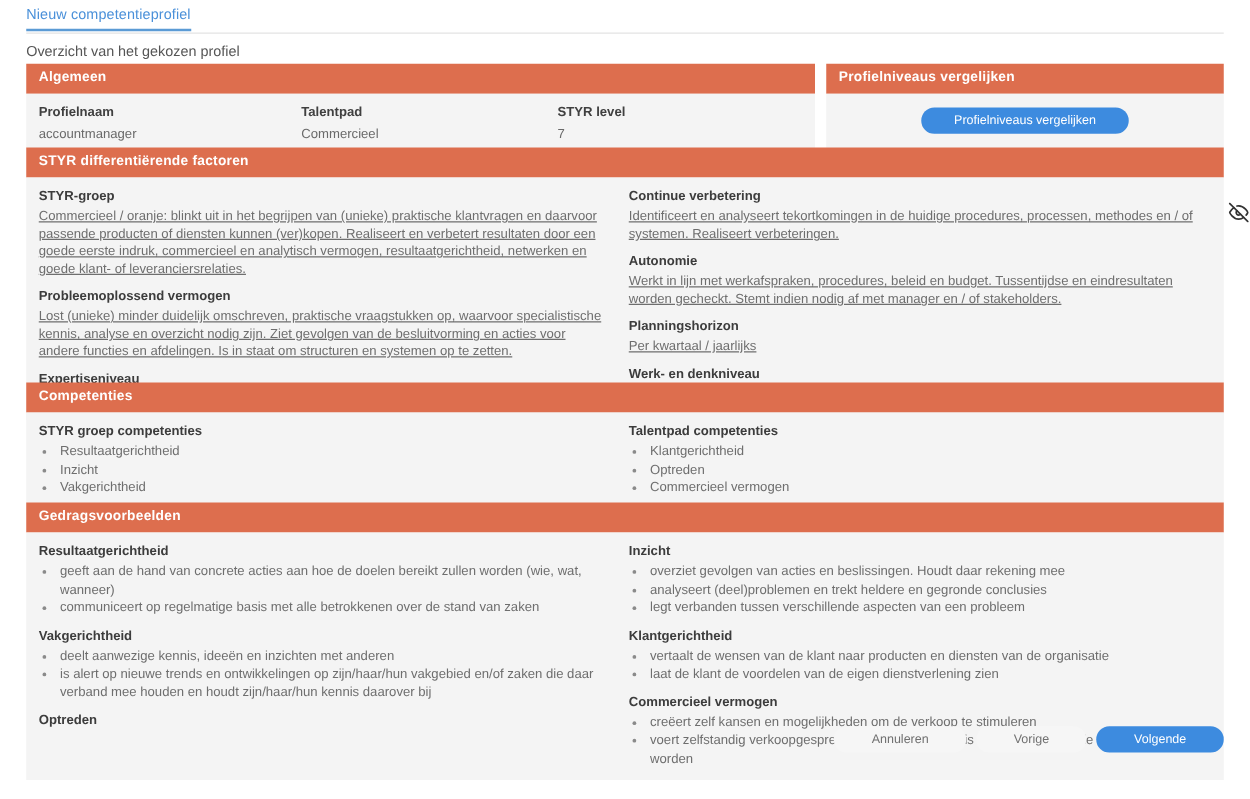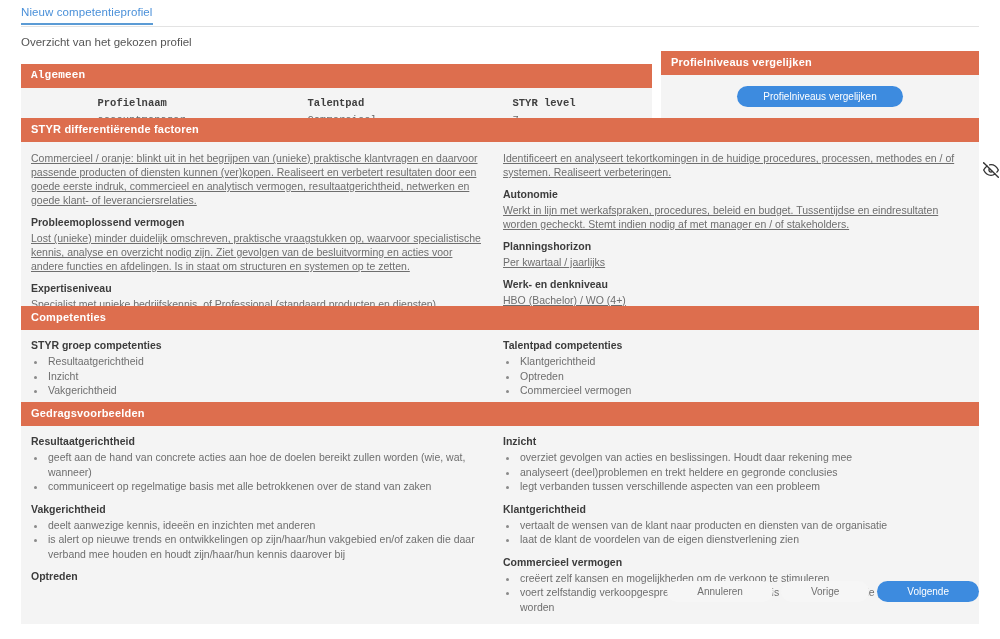--- a/index.html
+++ b/index.html
@@ -45,28 +45,28 @@
     line-height:13px;
     letter-spacing:.2px;
   }
   .card-body{
     background:#f4f4f4;
     padding:9px 10px 10px 10px;
     box-sizing:border-box;
   }
 
   
-  #card-algemeen{left:21px;top:64px;width:631px;font-family:Liberation Mono, monospace;}
+  #card-algemeen{left:21px;top:51px;width:631px;}
   #card-vergelijken{left:661px;top:51px;width:318px;}
   #card-styr{left:21px;top:118px;width:958px;}
   #card-competenties{left:21px;top:306px;width:958px;}
   #card-gedrag{left:21px;top:402px;width:958px;}
 
   
-  .alg-body{display:flex;height:44px;justify-content:center;}
+  .alg-body{display:flex;height:44px;}
   .alg-col{flex:0 0 auto;}
   .alg-col.c1{width:210px;}
   .alg-col.c2{width:205px;}
   .alg-col.c3{width:auto;}
   .alg-label{font-size:10.5px;font-weight:bold;color:#404040;margin-bottom:5px;}
   .alg-val{font-size:10.5px;color:#6a6a6a;}
 
   
   .verg-body{height:44px;display:flex;align-items:center;justify-content:center;}
   .btn{
@@ -162,33 +162,35 @@
     <div class="card-body verg-body">
       <button class="btn btn-primary" id="btn-vergelijken">Profielniveaus vergelijken</button>
     </div>
   </div>
 
   <div class="card" id="card-styr">
     <div class="card-head">STYR differentiërende factoren</div>
     <div class="card-body two-col">
       <div class="col-l">
         <div class="blk">
+          <div class="blk-title">STYR-groep</div>
           <div class="blk-text">Commercieel / oranje: blinkt uit in het begrijpen van (unieke) praktische klantvragen en daarvoor passende producten of diensten kunnen (ver)kopen. Realiseert en verbetert resultaten door een goede eerste indruk, commercieel en analytisch vermogen, resultaatgerichtheid, netwerken en goede klant- of leveranciersrelaties.</div>
         </div>
         <div class="blk">
           <div class="blk-title">Probleemoplossend vermogen</div>
           <div class="blk-text">Lost (unieke) minder duidelijk omschreven, praktische vraagstukken op, waarvoor specialistische kennis, analyse en overzicht nodig zijn. Ziet gevolgen van de besluitvorming en acties voor andere functies en afdelingen. Is in staat om structuren en systemen op te zetten.</div>
         </div>
         <div class="blk">
           <div class="blk-title">Expertiseniveau</div>
           <div class="blk-text">Specialist met unieke bedrijfskennis, of Professional (standaard producten en diensten).</div>
         </div>
       </div>
       <div class="col-r">
         <div class="blk">
+          <div class="blk-title">Continue verbetering</div>
           <div class="blk-text">Identificeert en analyseert tekortkomingen in de huidige procedures, processen, methodes en / of systemen. Realiseert verbeteringen.</div>
         </div>
         <div class="blk">
           <div class="blk-title">Autonomie</div>
           <div class="blk-text">Werkt in lijn met werkafspraken, procedures, beleid en budget. Tussentijdse en eindresultaten worden gecheckt. Stemt indien nodig af met manager en / of stakeholders.</div>
         </div>
         <div class="blk">
           <div class="blk-title">Planningshorizon</div>
           <div class="blk-text">Per kwartaal / jaarlijks</div>
         </div>

